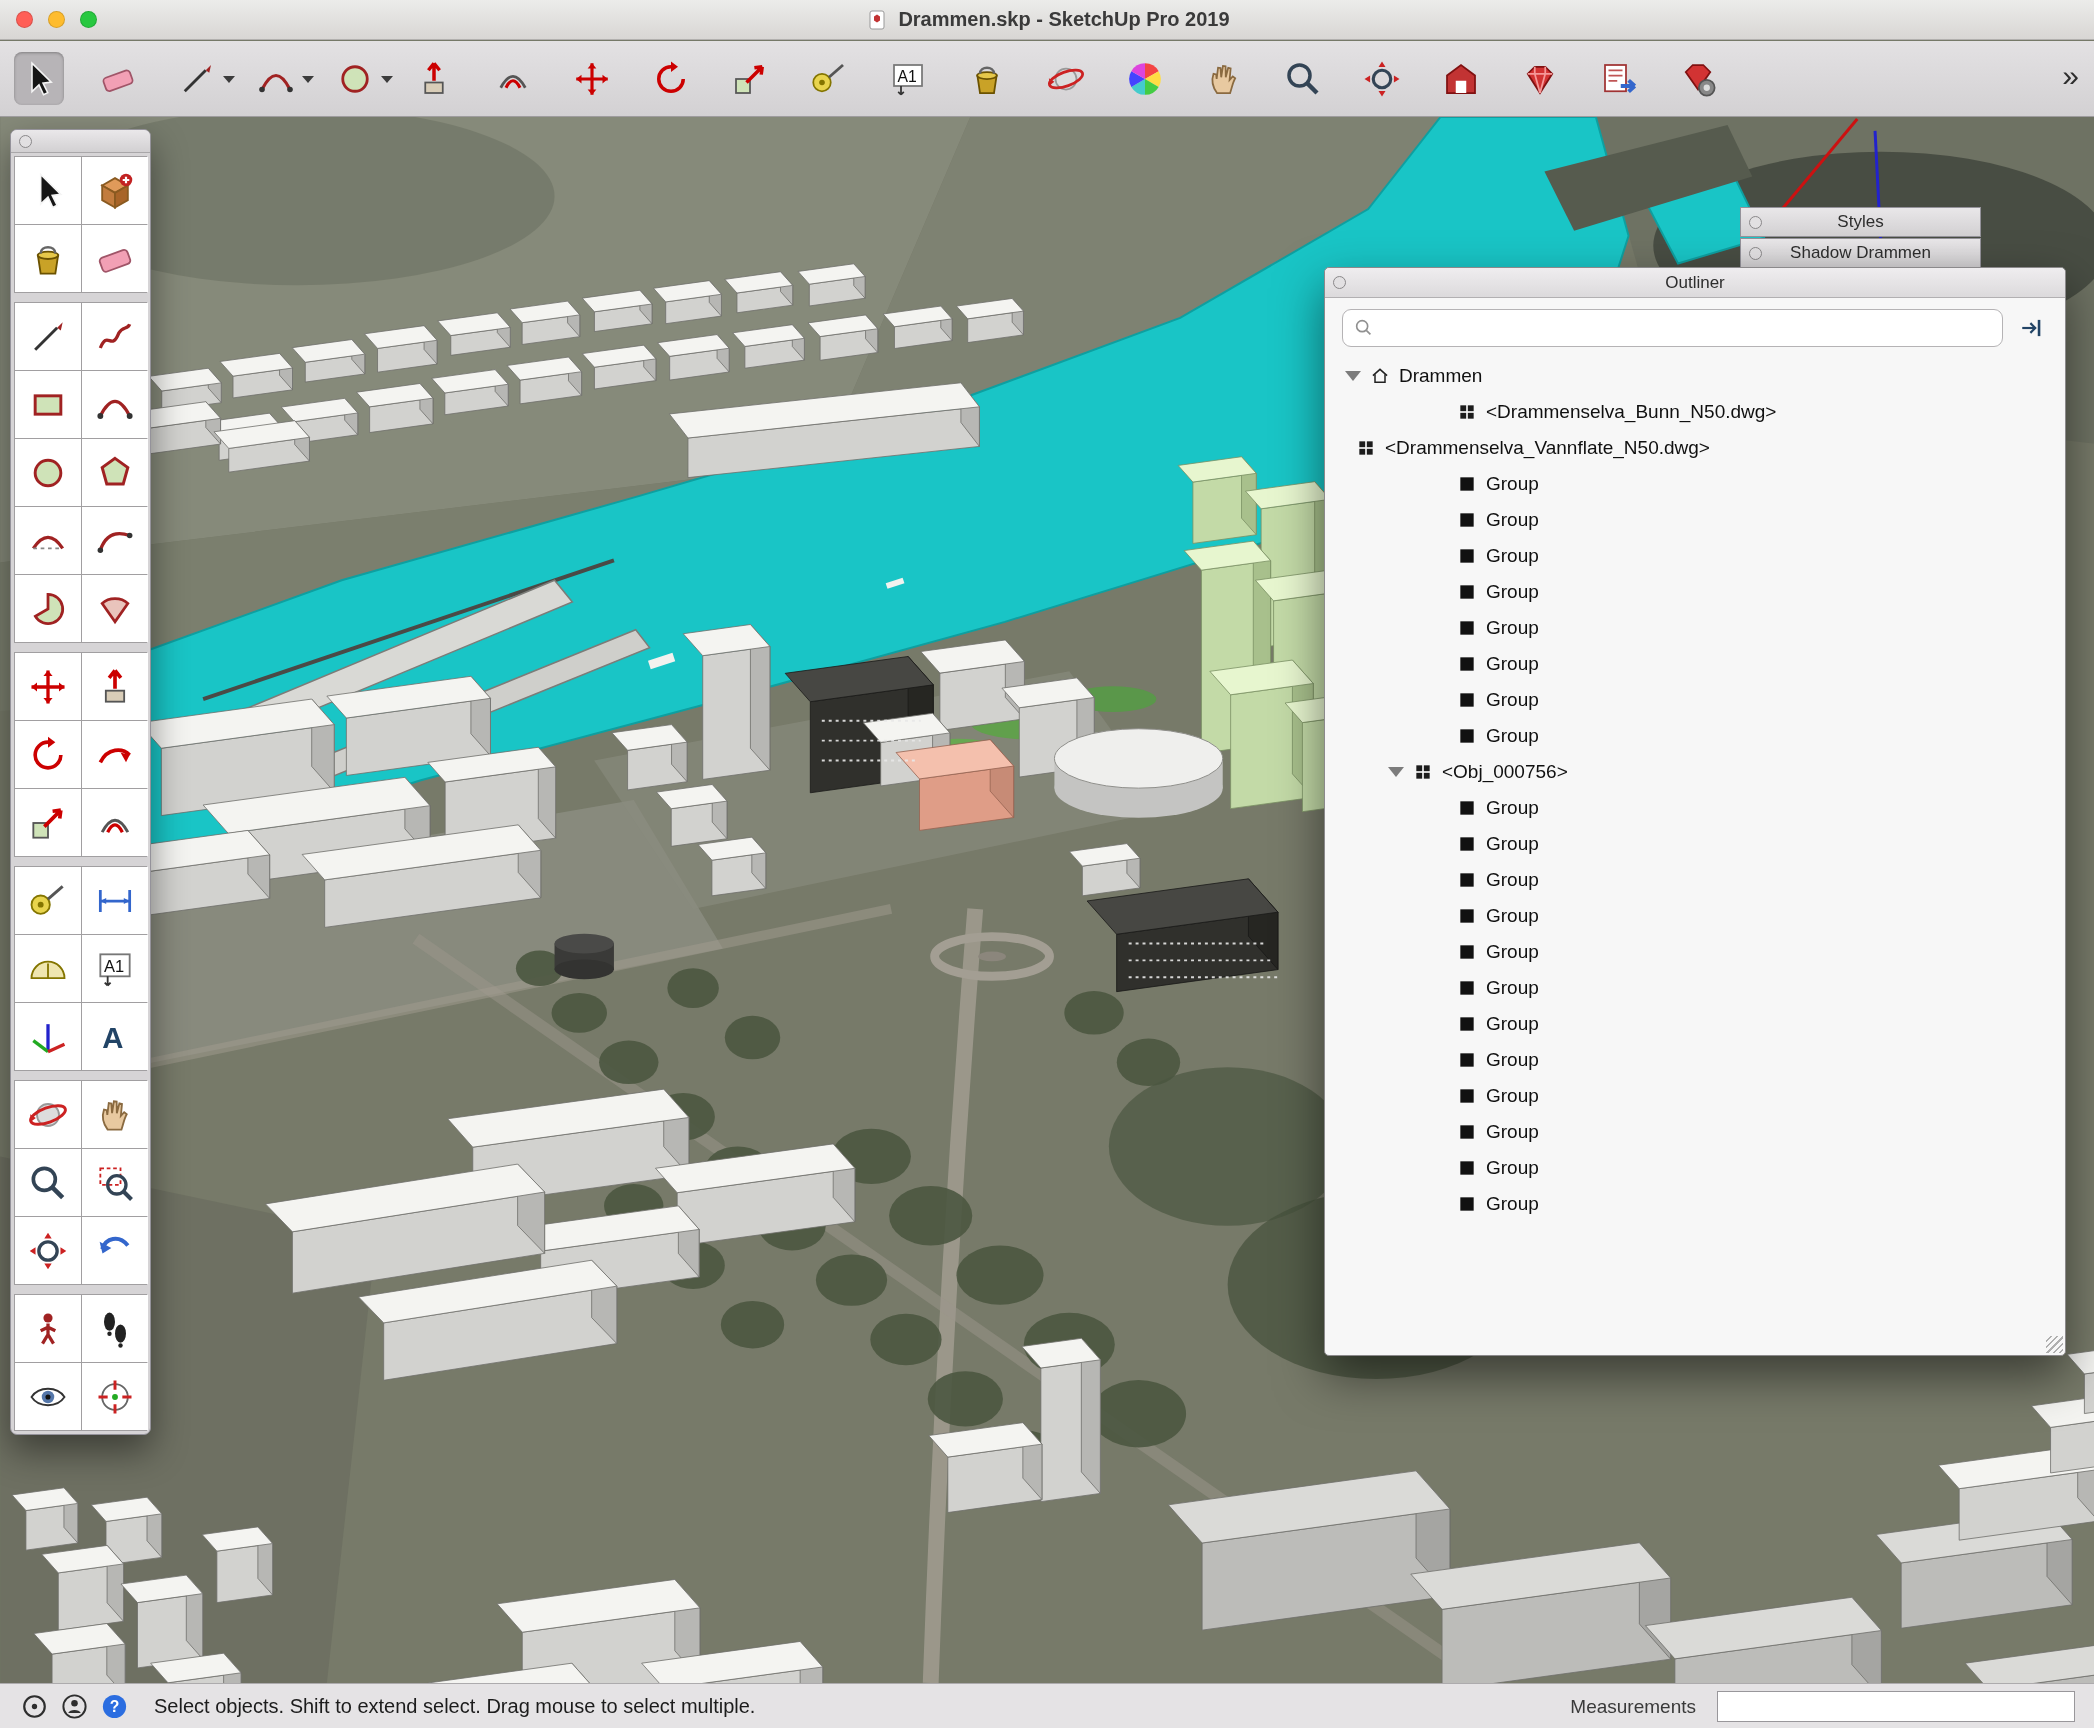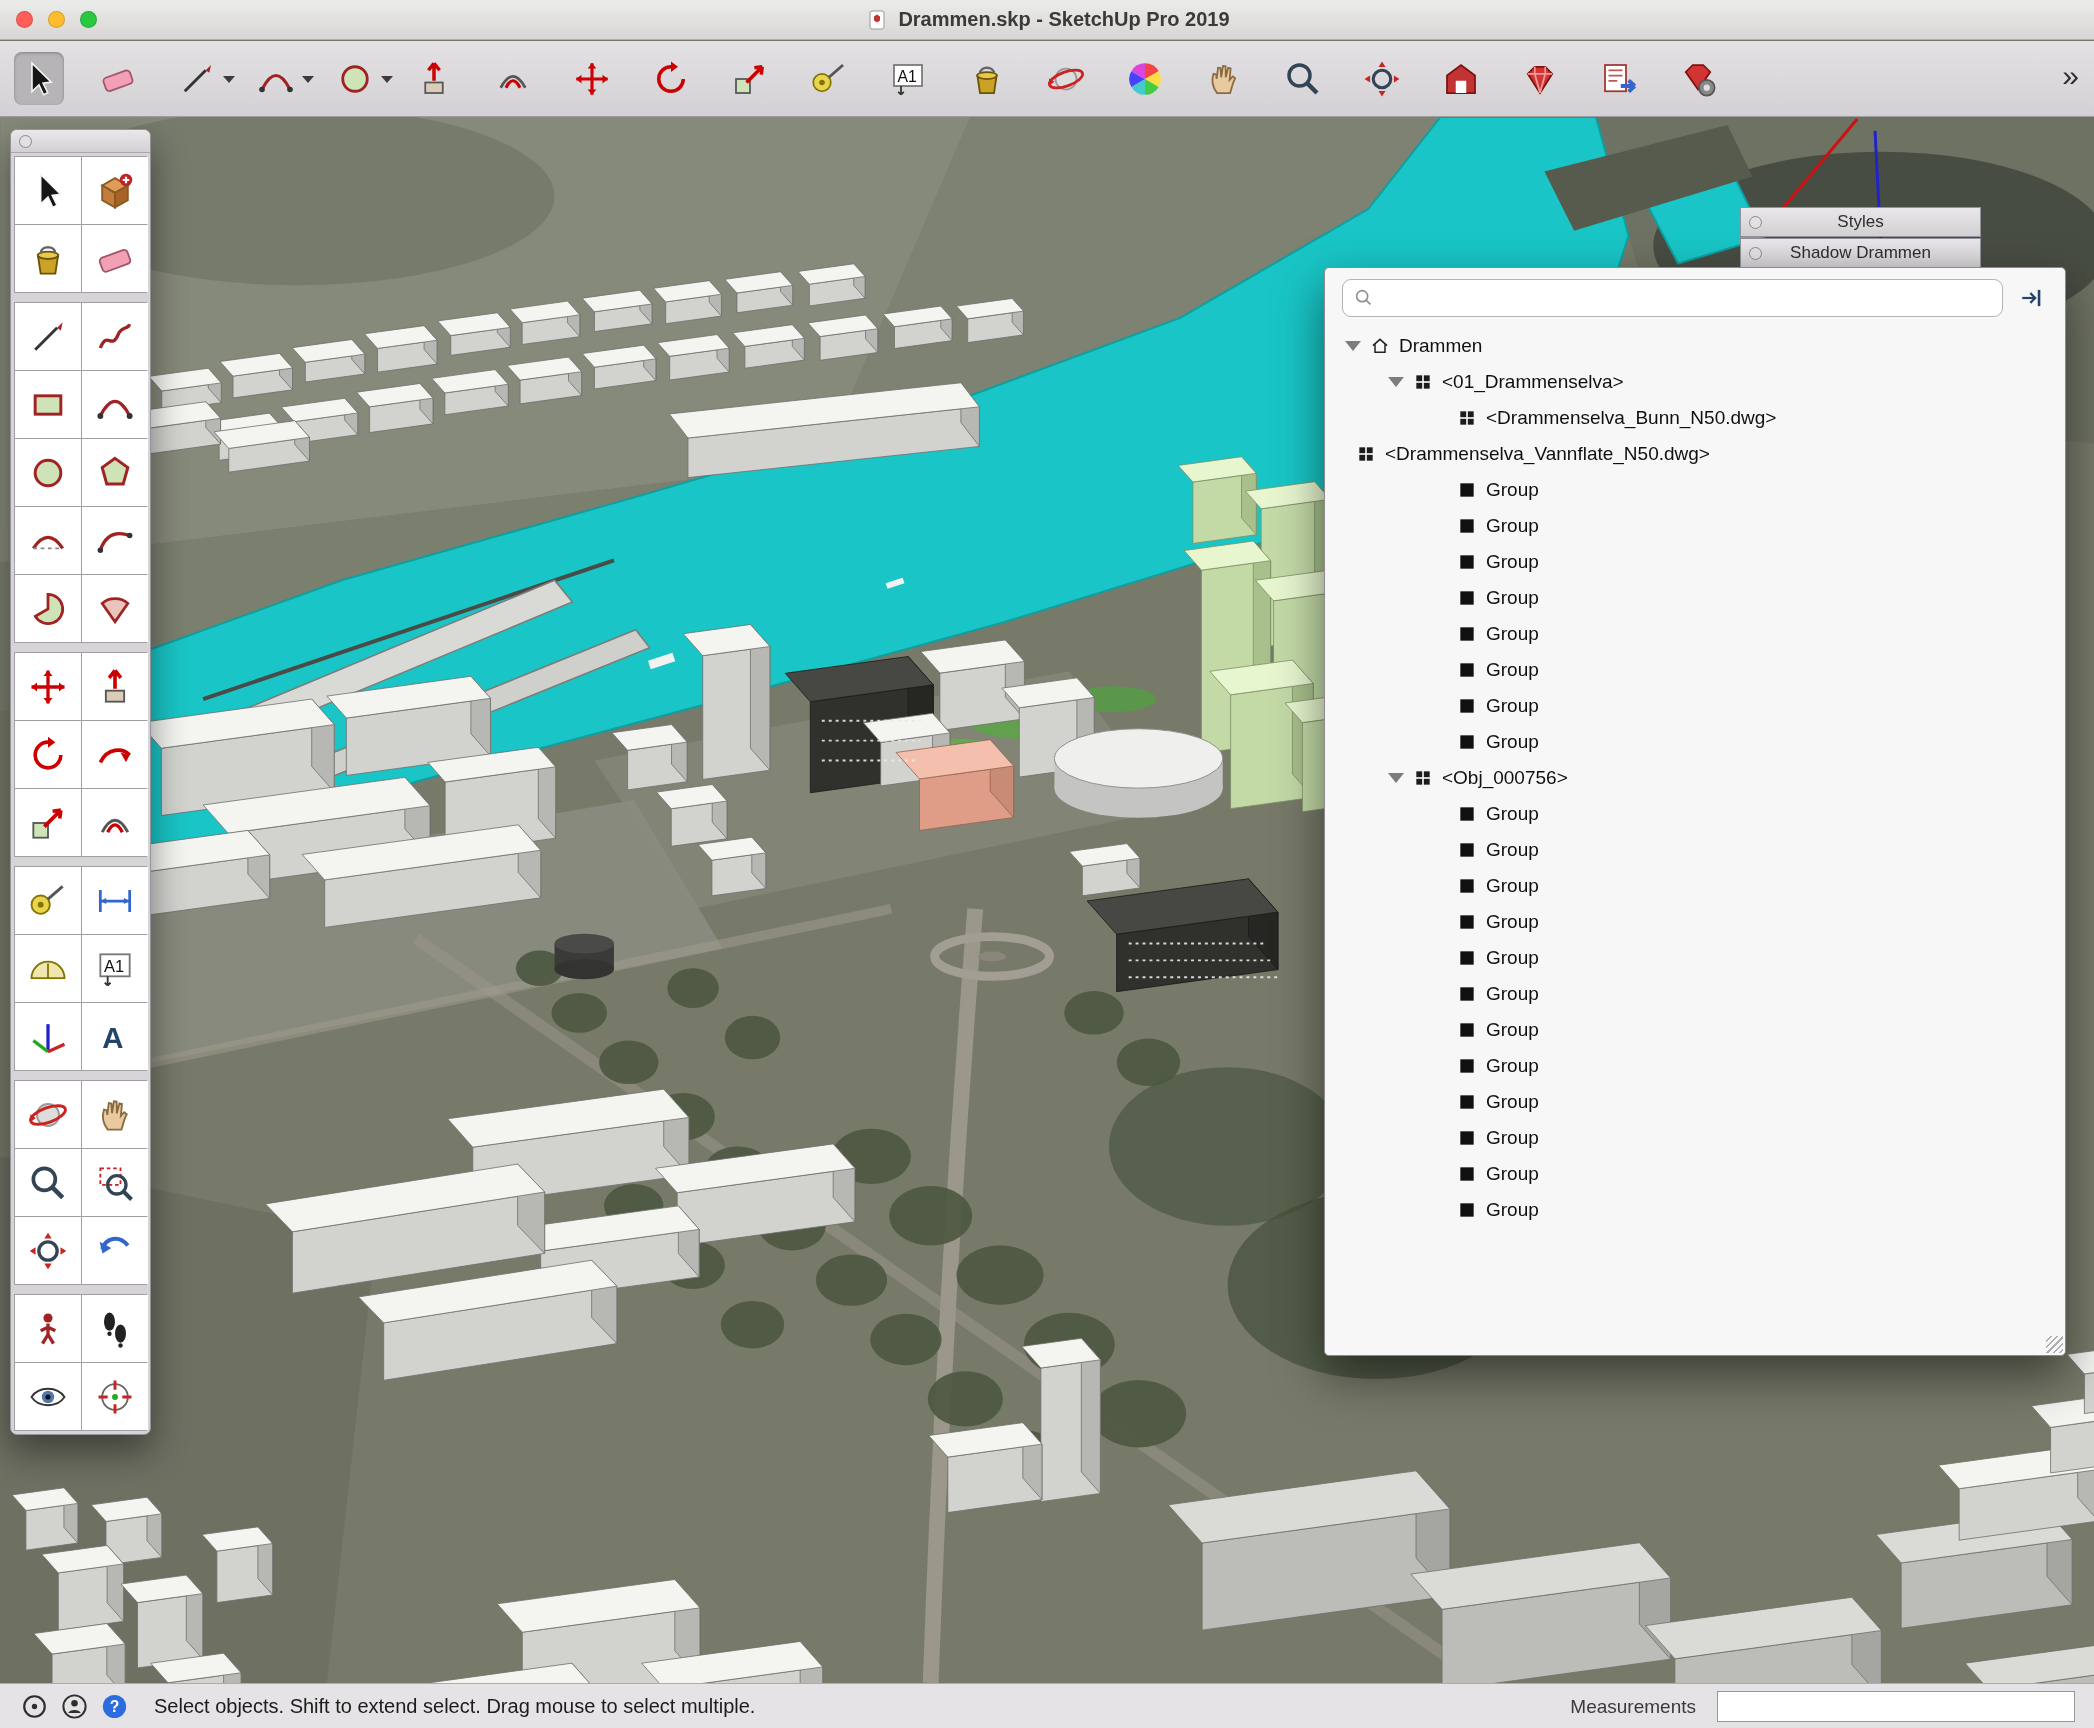--- a/index.html
+++ b/index.html
@@ -895,20 +895,24 @@
 <div class="tray-bar" id="styles-bar">
   <div class="round-btn"></div>
   <span>Styles</span>
 </div>
 <div class="tray-bar" id="shadow-bar">
   <div class="round-btn"></div>
   <span>Shadow Drammen</span>
 </div>
 
 <div class="outliner">
+  <div class="outliner-titlebar">
+    <div class="round-btn"></div>
+    <span>Outliner</span>
+  </div>
   <div class="search-row">
     <div class="search-field">
       <span class="icn" id="search-icon">
           <svg viewBox="0 0 24 24">
             <circle cx="10" cy="10" r="6" fill="none" stroke="#909090" stroke-width="1.8"></circle>
             <path d="M14.5 14.5 L19 19" stroke="#909090" stroke-width="1.8"></path>
           </svg>
         </span>
       <input class="search-input" placeholder="" style="">
     </div>
@@ -926,34 +930,20 @@
           <span class="tri-open"></span>
         </span>
         <span class="tree-icon icn">
           <svg viewBox="0 0 24 24">
             <path d="M3.5 11.5 L12 4 L20.5 11.5" fill="none" stroke="#222" stroke-width="1.8"></path>
             <path d="M6 10 L6 19.5 L18 19.5 L18 10" fill="none" stroke="#222" stroke-width="1.8"></path>
           </svg>
         </span>
         <span class="tree-label">Drammen</span>
       </div>
-      <div class="tree-row" style="padding-left: 57px;">
-        <span class="disc">
-          <span class="tri-open"></span>
-        </span>
-        <span class="tree-icon icn">
-          <svg viewBox="0 0 24 24">
-            <rect x="4" y="4" width="7" height="7" fill="#1c1c1c"></rect>
-            <rect x="13" y="4" width="7" height="7" fill="#1c1c1c"></rect>
-            <rect x="4" y="13" width="7" height="7" fill="#1c1c1c"></rect>
-            <rect x="13" y="13" width="7" height="7" fill="#1c1c1c"></rect>
-          </svg>
-        </span>
-        <span class="tree-label">&lt;01_Drammenselva&gt;</span>
-      </div>
       <div class="tree-row" style="padding-left: 101px;">
         <span class="disc"></span>
         <span class="tree-icon icn">
           <svg viewBox="0 0 24 24">
             <rect x="4" y="4" width="7" height="7" fill="#1c1c1c"></rect>
             <rect x="13" y="4" width="7" height="7" fill="#1c1c1c"></rect>
             <rect x="4" y="13" width="7" height="7" fill="#1c1c1c"></rect>
             <rect x="13" y="13" width="7" height="7" fill="#1c1c1c"></rect>
           </svg>
         </span>

